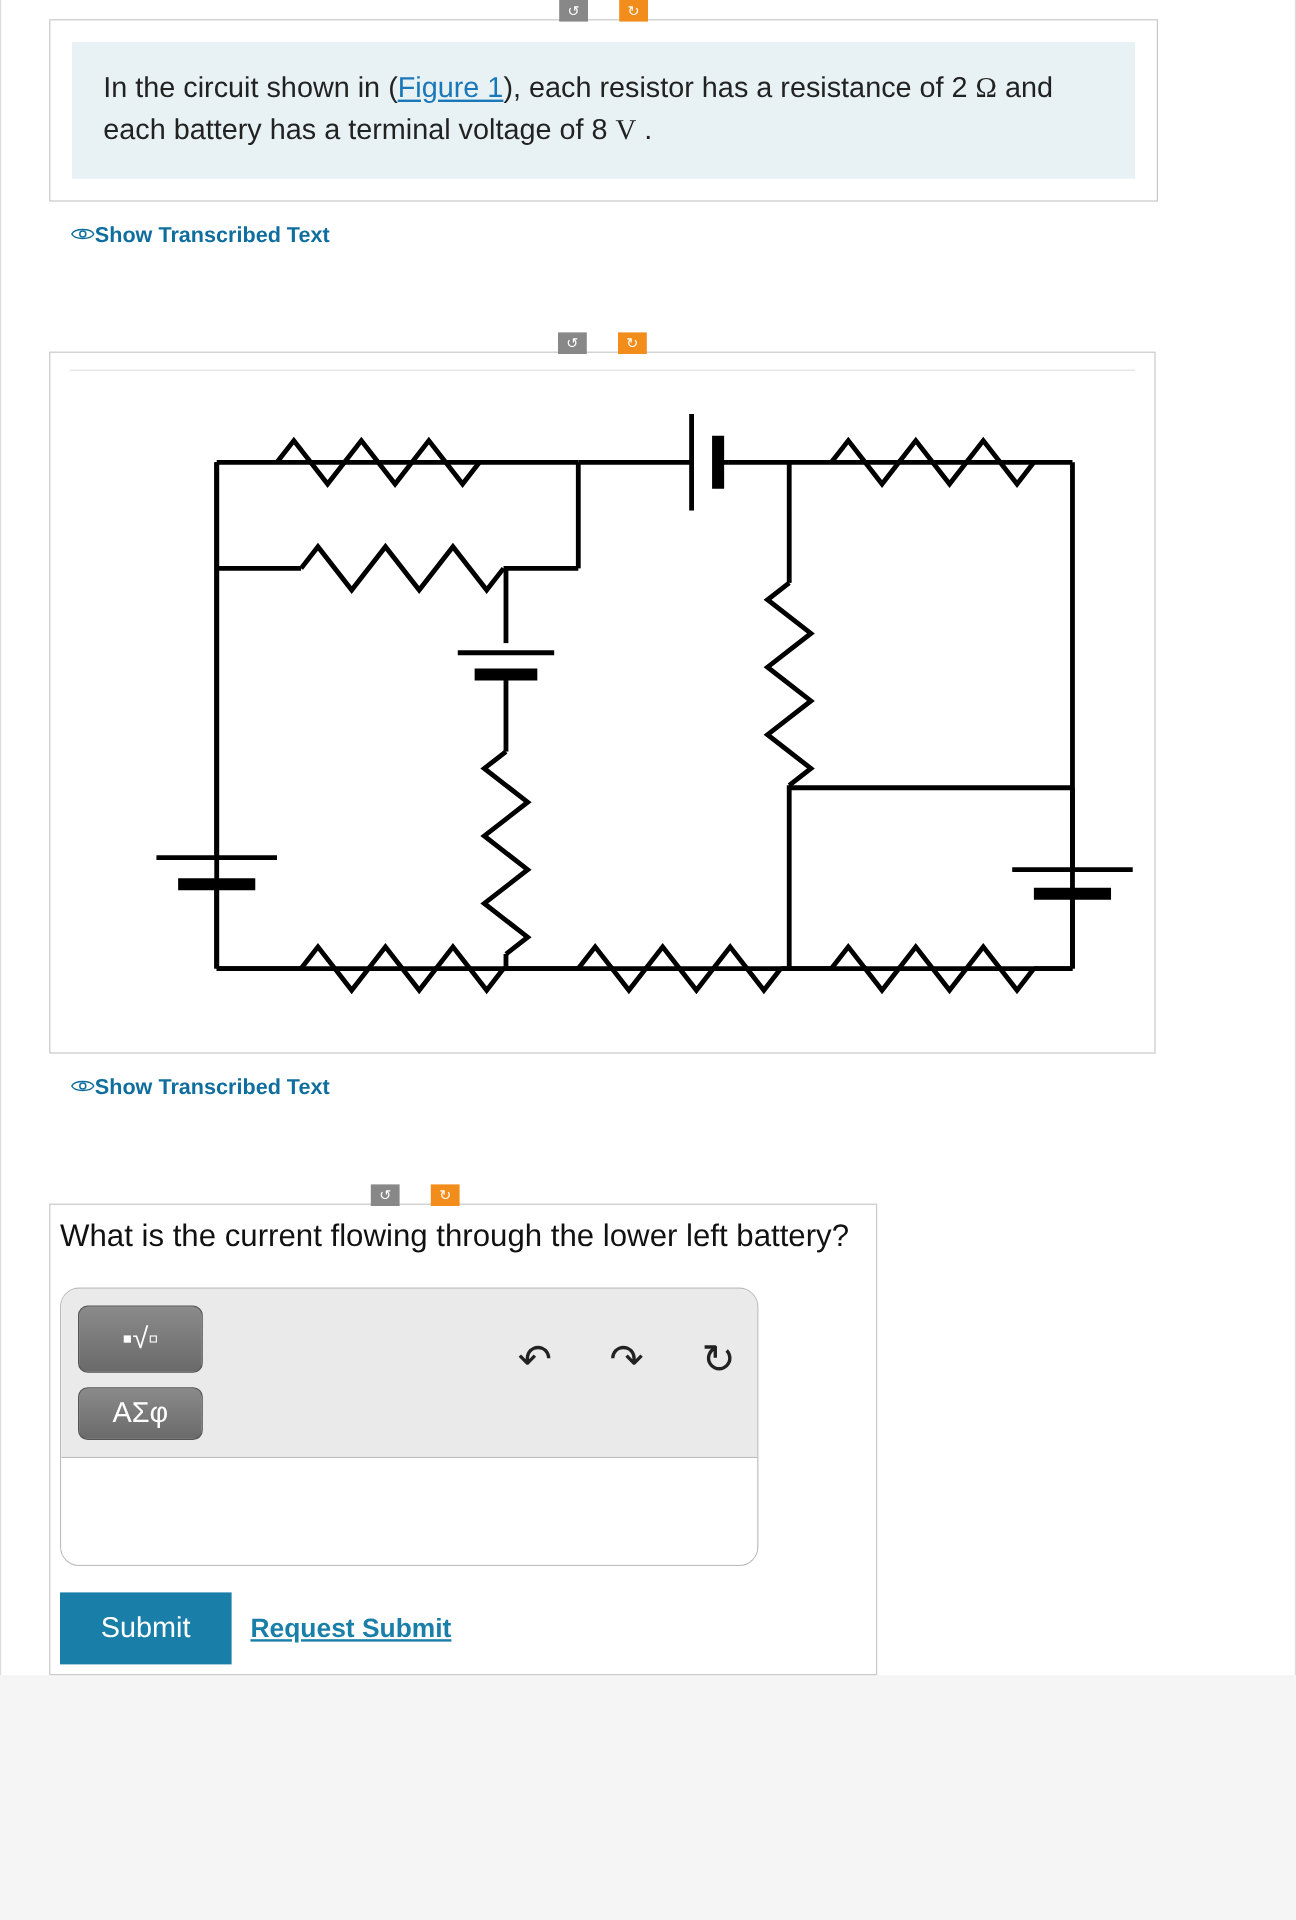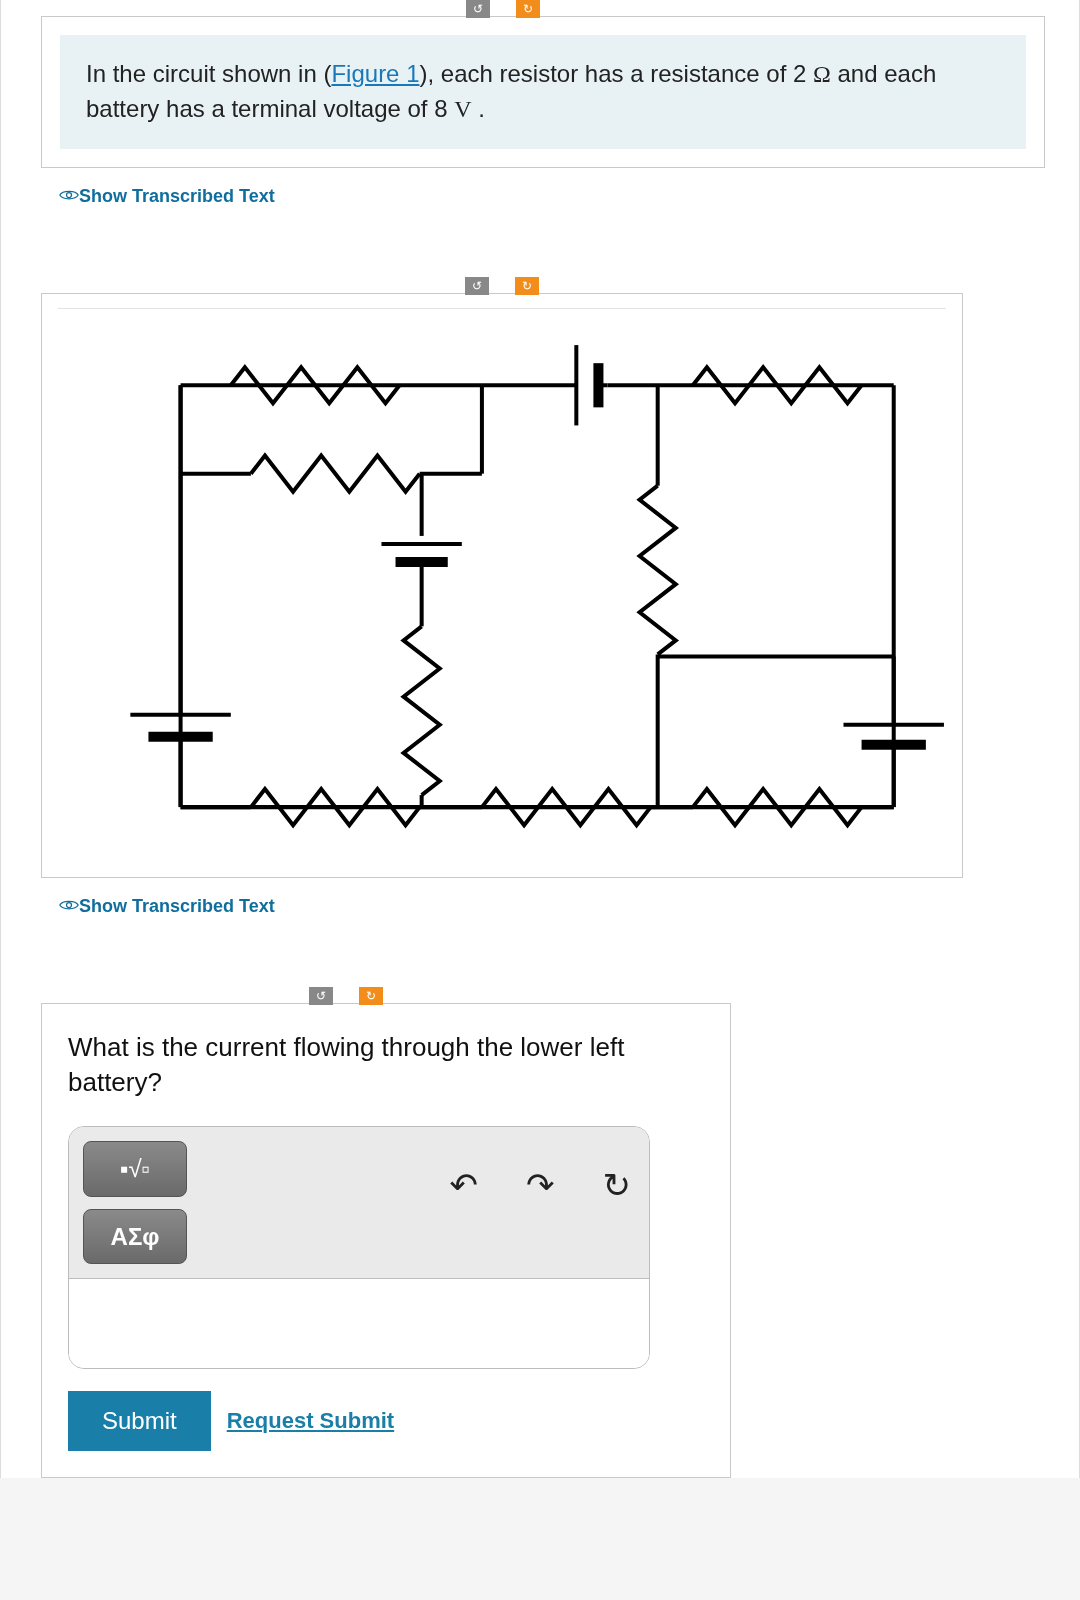--- a/index.html
+++ b/index.html
@@ -67,21 +67,21 @@
       cursor: pointer;
     }
     .eye-icon svg { width: 20px; height: 14px; stroke: #0f6e9e; fill: none; stroke-width: 1.5; }
 
     
     .figure-panel { padding: 14px 8px 30px; margin-bottom: 0; }
     .figure-panel .divider { height: 1px; background: #e2e2e2; margin: 0 8px 16px; }
     .circuit-svg { display: block; width: 100%; }
 
     
-    .question-panel { width: 690px; padding: 26px; margin-bottom: 1px; }
+    .question-panel { width: 690px; padding: 8px; margin-bottom: 1px; }
     .question-text {
       font-size: 26px;
       line-height: 1.35;
       color: #111;
       margin-bottom: 26px;
     }
     .answer-tool {
       border: 1px solid #bcbcbc;
       border-radius: 16px;
       overflow: hidden;
@@ -98,21 +98,21 @@
     .tool-btns { display: flex; flex-direction: column; gap: 12px; }
     .tool-btn {
       width: 104px; height: 56px;
       border-radius: 8px;
       background: linear-gradient(#8a8a8a,#6a6a6a);
       border: 1px solid #555;
       display: flex; align-items: center; justify-content: center;
       color: #fff; font-size: 24px;
       cursor: pointer;
     }
-    .tool-btn.small { height: 55px; font-weight: bold; }
+    .tool-btn.small { height: 44px; }
     .history-icons { display: flex; gap: 48px; margin-top: 24px; }
     .history-icons span { font-size: 34px; color: #222; cursor: pointer; }
     .answer-input {
       height: 90px;
       border-top: 1px solid #bcbcbc;
       background: #fff;
     }
     .submit-row { display: flex; align-items: center; gap: 16px; }
     .submit-btn {
       background: #1a7fa8;
@@ -124,21 +124,21 @@
     }
     .request-link {
       color: #1a7fa8;
       font-size: 22px;
       font-weight: 700;
       text-decoration: underline;
       cursor: pointer;
     }
 
     
-    #panel-1 { width: 1004px; }
+    #panel-1 { width: 924px; }
     #panel-2 { width: 922px; }
     .rotate-bar.rb1 { width: 924px; }
     .rotate-bar.rb2 { width: 922px; }
     .rotate-bar.rb3 { width: 690px; transform: translateX(-40px); }
   </style>
 </head>
 <body>
 
 <div class="page-container">
 

